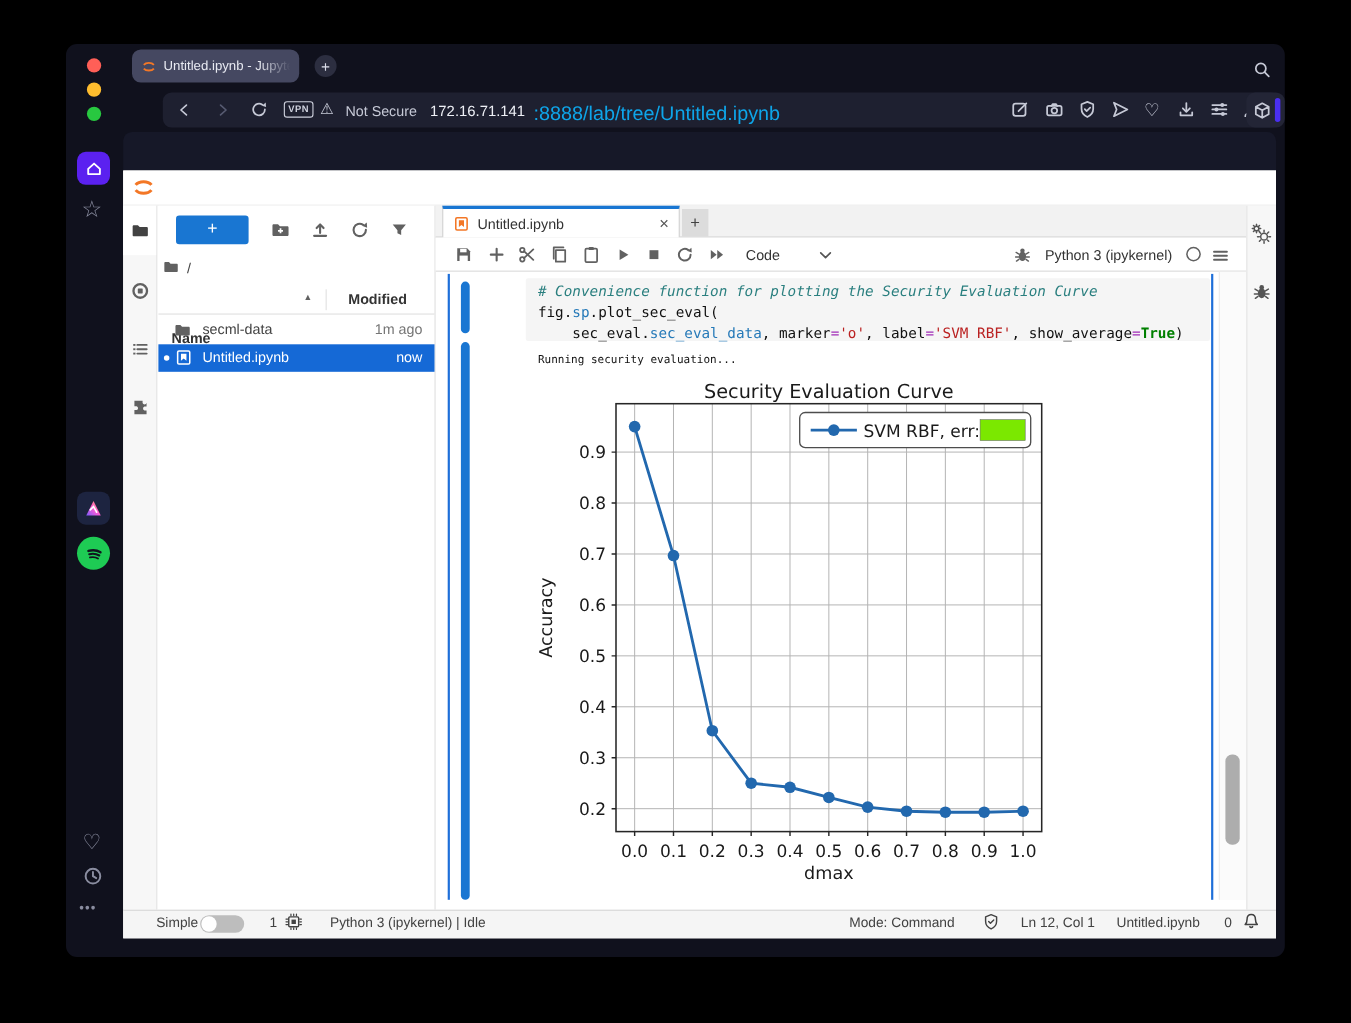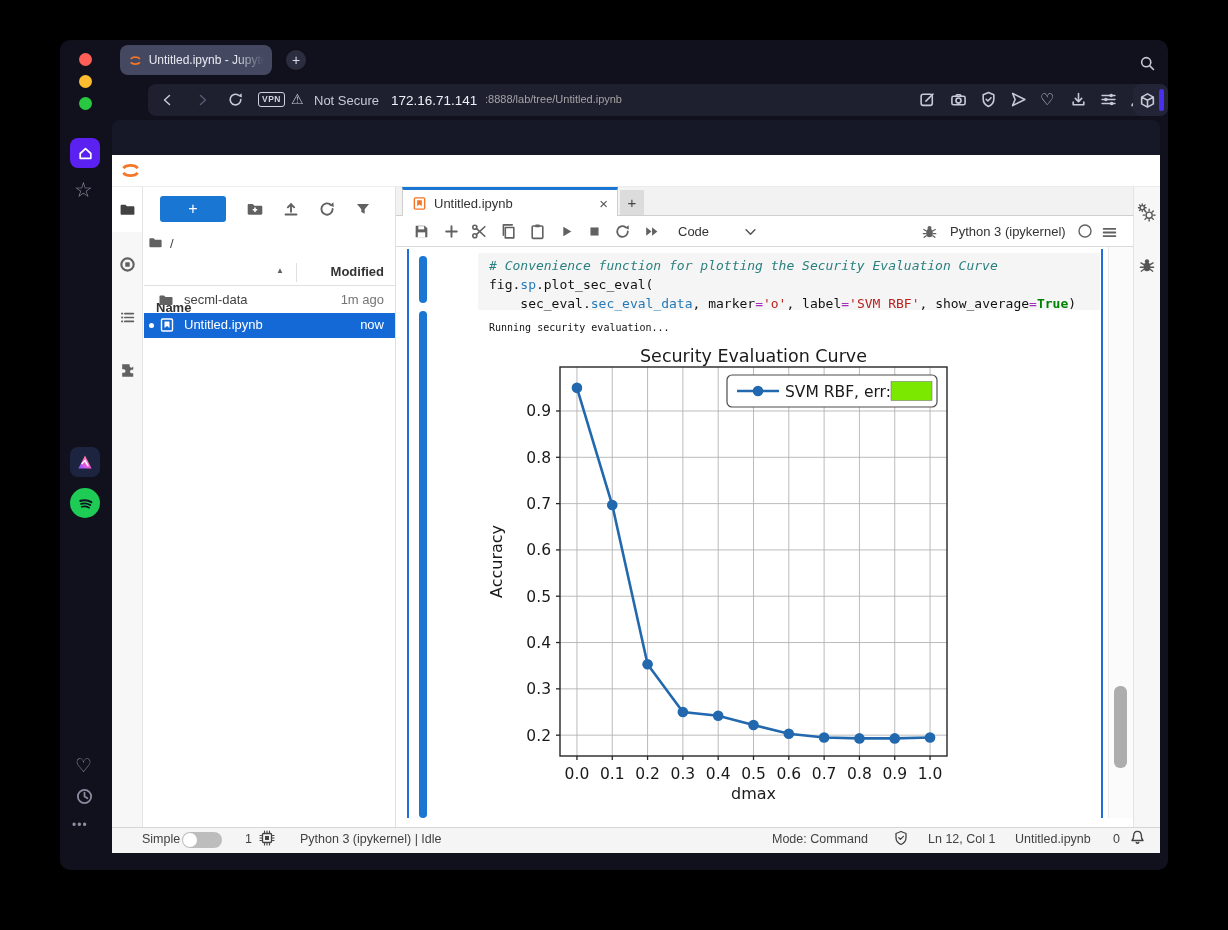--- a/index.html
+++ b/index.html
@@ -151,21 +151,21 @@
           </svg></div>
       <div class="abs u-ic" style="left:79px;top:7px;">
         <svg width="17" height="17" viewBox="0 0 16 16">
             <path class="ic" d="M13 8 A5 5 0 1 1 10.8 3.9"></path>
             <polygon class="icf" points="13.7,2 14,6 10.5,4.8"></polygon>
           </svg></div>
       <div class="abs vpn" style="left:110px;top:8px;">VPN</div>
       <div class="abs u-ic" style="left:143px;top:7px;font-size:14px;">⚠</div>
       <span class="abs" style="left:166px;top:9px;font-size:13px;color:#c6c9d6;">Not Secure</span>
       <span class="abs" style="left:243px;top:9px;font-size:13.5px;color:#eef0f6;font-weight:500;">172.16.71.141</span>
-      <span class="abs" style="left:337px;top:9px;font-size:11px;color:#a3a3a3;">:8888/lab/tree/Untitled.ipynb</span>
+      <span class="abs" style="left:337px;top:9px;font-size:18px;color:#0ea5e9;">:8888/lab/tree/Untitled.ipynb</span>
 
       <div class="abs u-ic" style="left:771px;top:7px;">
         <svg width="17" height="17" viewBox="0 0 16 16">
             <rect class="ic" x="2" y="3" width="10.5" height="10.5" rx="2"></rect>
             <line class="ic" x1="6.5" y1="9.5" x2="13.2" y2="2.8"></line>
           </svg></div>
       <div class="abs u-ic" style="left:802px;top:7px;">
         <svg width="17" height="17" viewBox="0 0 16 16">
             <rect class="ic" x="1.8" y="5" width="12.4" height="8" rx="1.5"></rect>
             <circle class="ic" cx="8" cy="9" r="2.4"></circle>
@@ -278,21 +278,21 @@
   <div class="abs f-ic" style="left:148px;top:235px;">
     <svg width="15" height="15" viewBox="0 0 16 16">
         <path class="icf" d="M1.5 4.5 C1.5 3.9 2 3.5 2.5 3.5 H6 L7.5 5 H13.5 C14 5 14.5 5.4 14.5 6 V12 C14.5 12.6 14 13 13.5 13 H2.5 C2 13 1.5 12.6 1.5 12 Z"></path>
       </svg></div>
   <span class="abs frow-txt" style="left:170px;top:236px;">/</span>
 
   <div class="abs" style="left:144px;top:260px;width:251px;height:26px;border-bottom:1px solid #e0e0e0;box-sizing:border-box;">
     <span class="abs fhdr" style="left:12px;top:4px;margin-top:36px;">Name</span>
     <span class="abs" style="left:132px;top:6px;font-size:8px;color:#616161;">▲</span>
     <div class="abs" style="left:152px;top:3px;width:1px;height:19px;background:#e0e0e0;"></div>
-    <span class="abs fhdr" style="right:11px;top:4px;">Modified</span>
+    <span class="abs fhdr" style="right:25px;top:4px;">Modified</span>
   </div>
 
   <div class="abs" style="left:144px;top:287px;width:251px;height:25px;">
     <svg class="abs" style="left:14px;top:5px;color:#616161;" width="16" height="16" viewBox="0 0 16 16">
         <path class="icf" d="M1.5 4.5 C1.5 3.9 2 3.5 2.5 3.5 H6 L7.5 5 H13.5 C14 5 14.5 5.4 14.5 6 V12 C14.5 12.6 14 13 13.5 13 H2.5 C2 13 1.5 12.6 1.5 12 Z"></path>
       </svg>
     <span class="abs frow-txt" style="left:40px;top:5px;">secml-data</span>
     <span class="abs" style="right:11px;top:5px;font-size:13px;color:#757575;">1m ago</span>
   </div>
 

